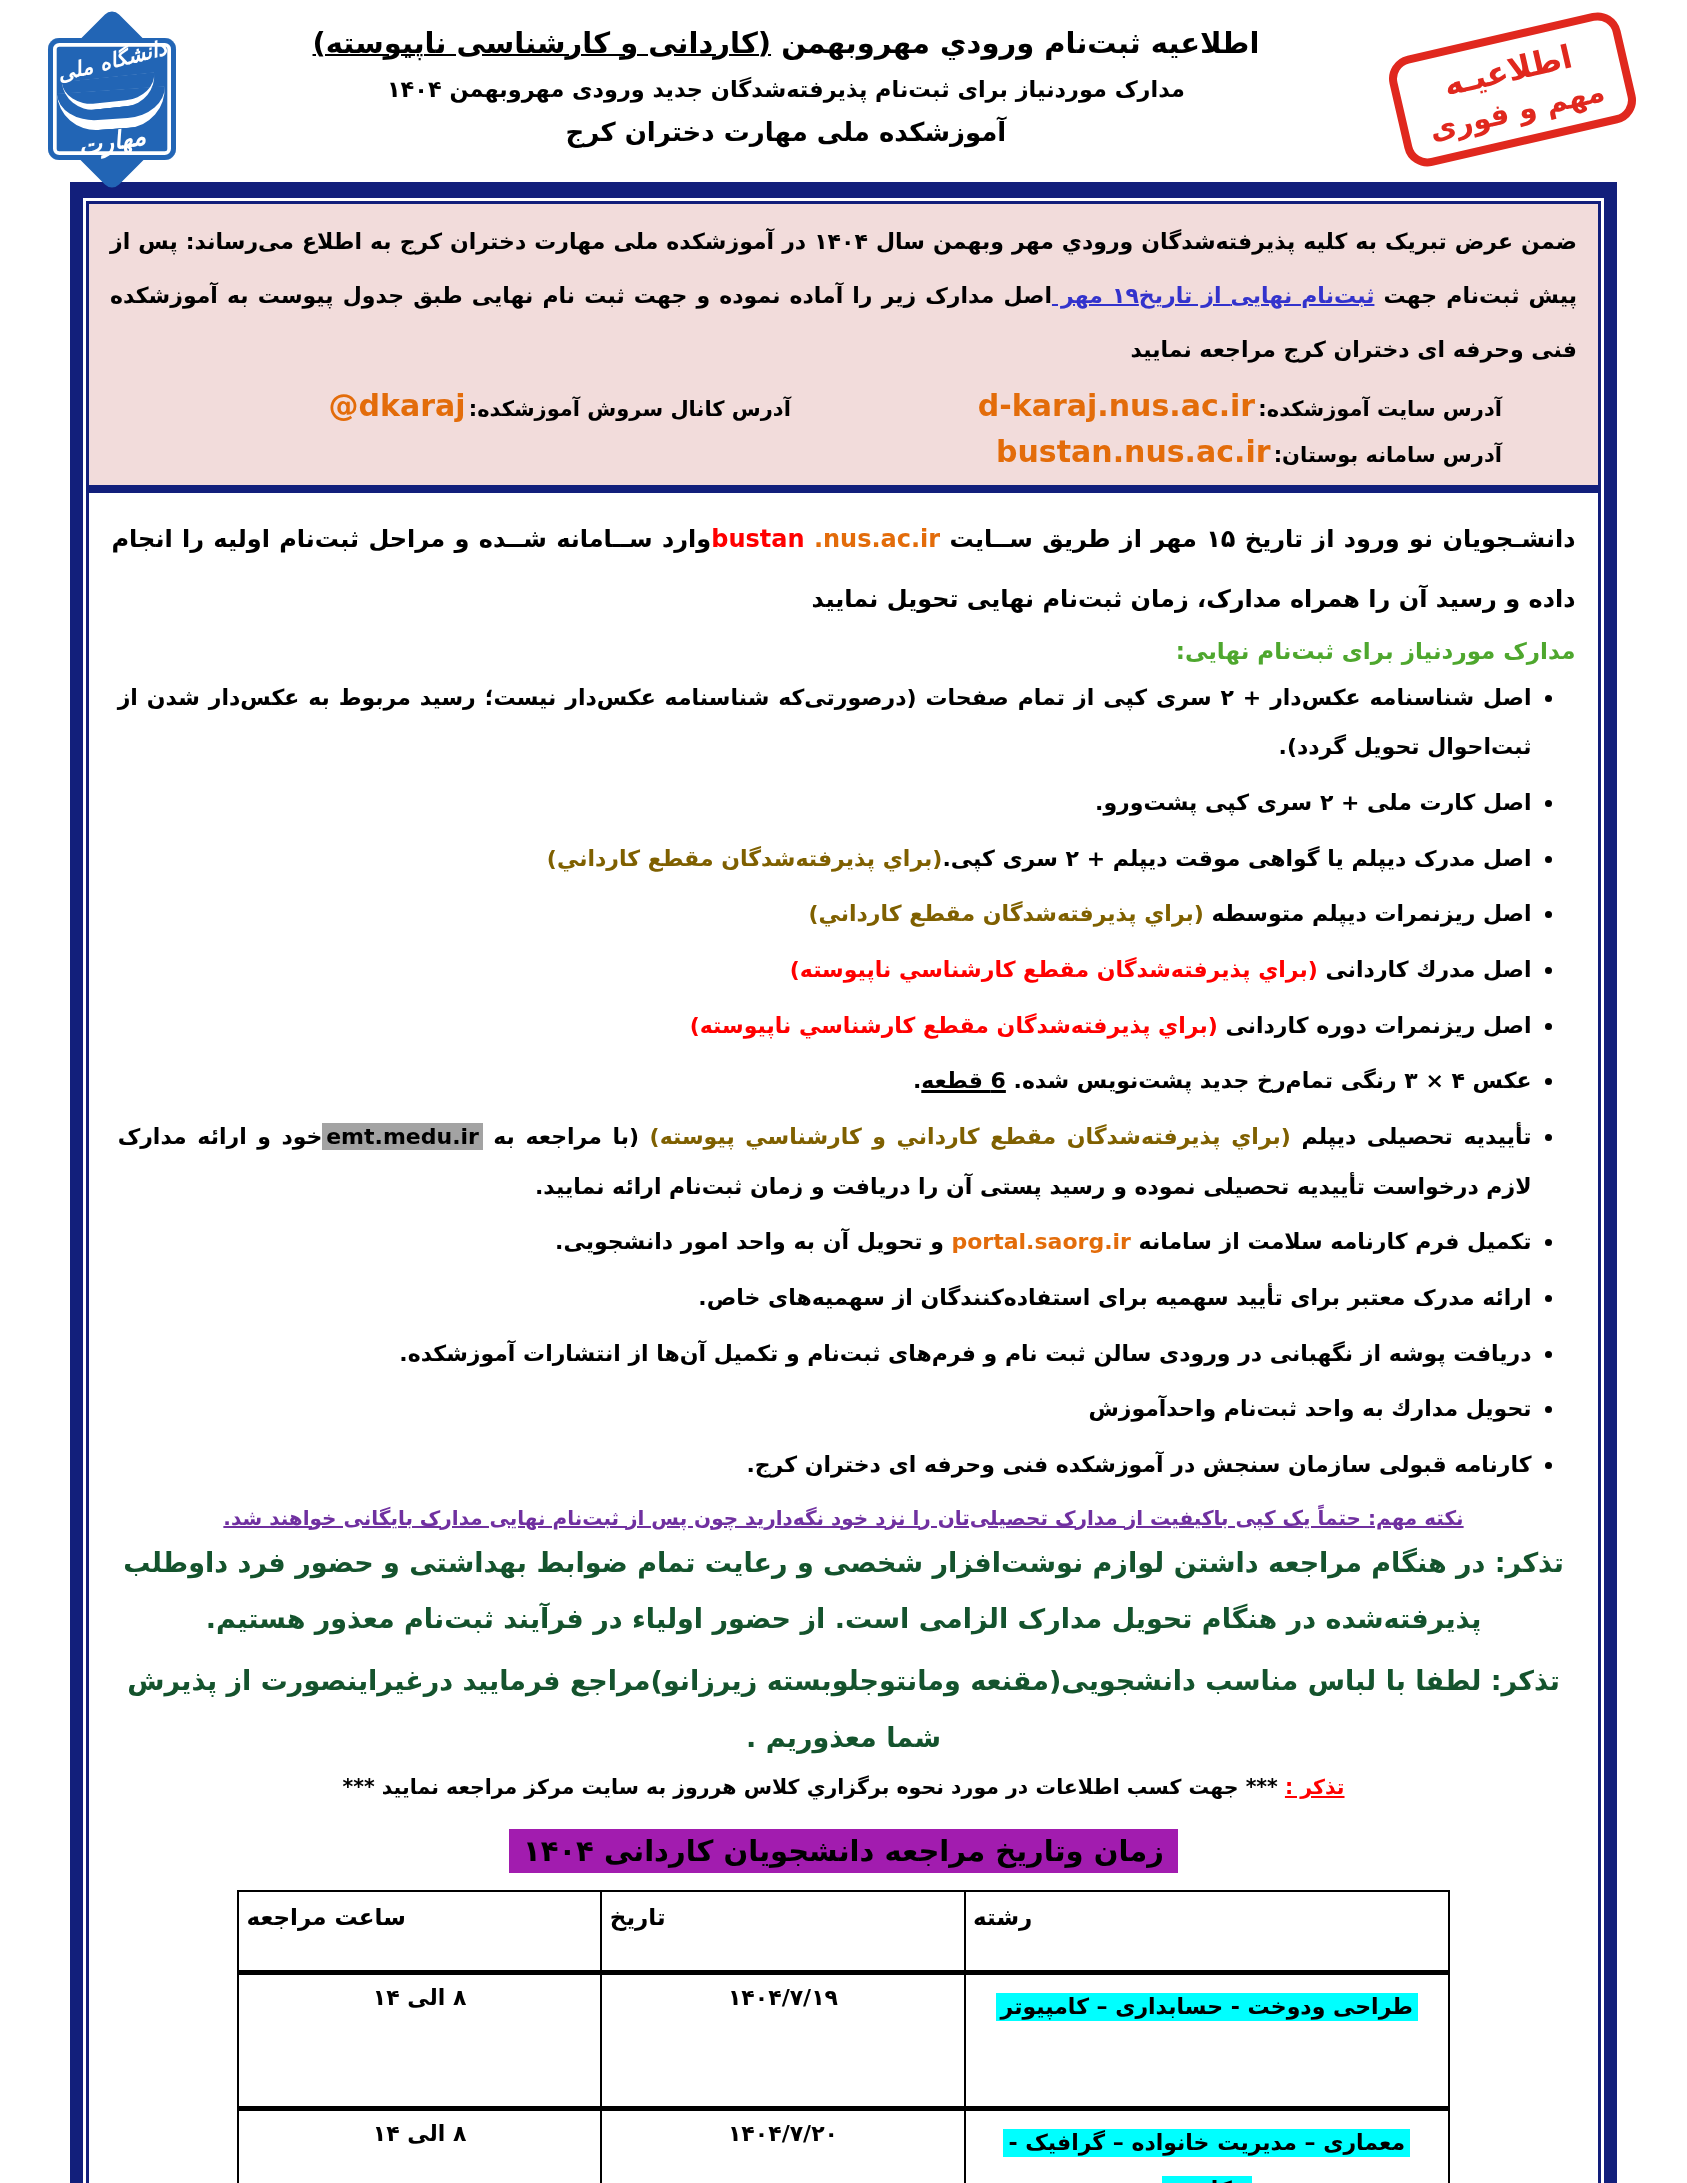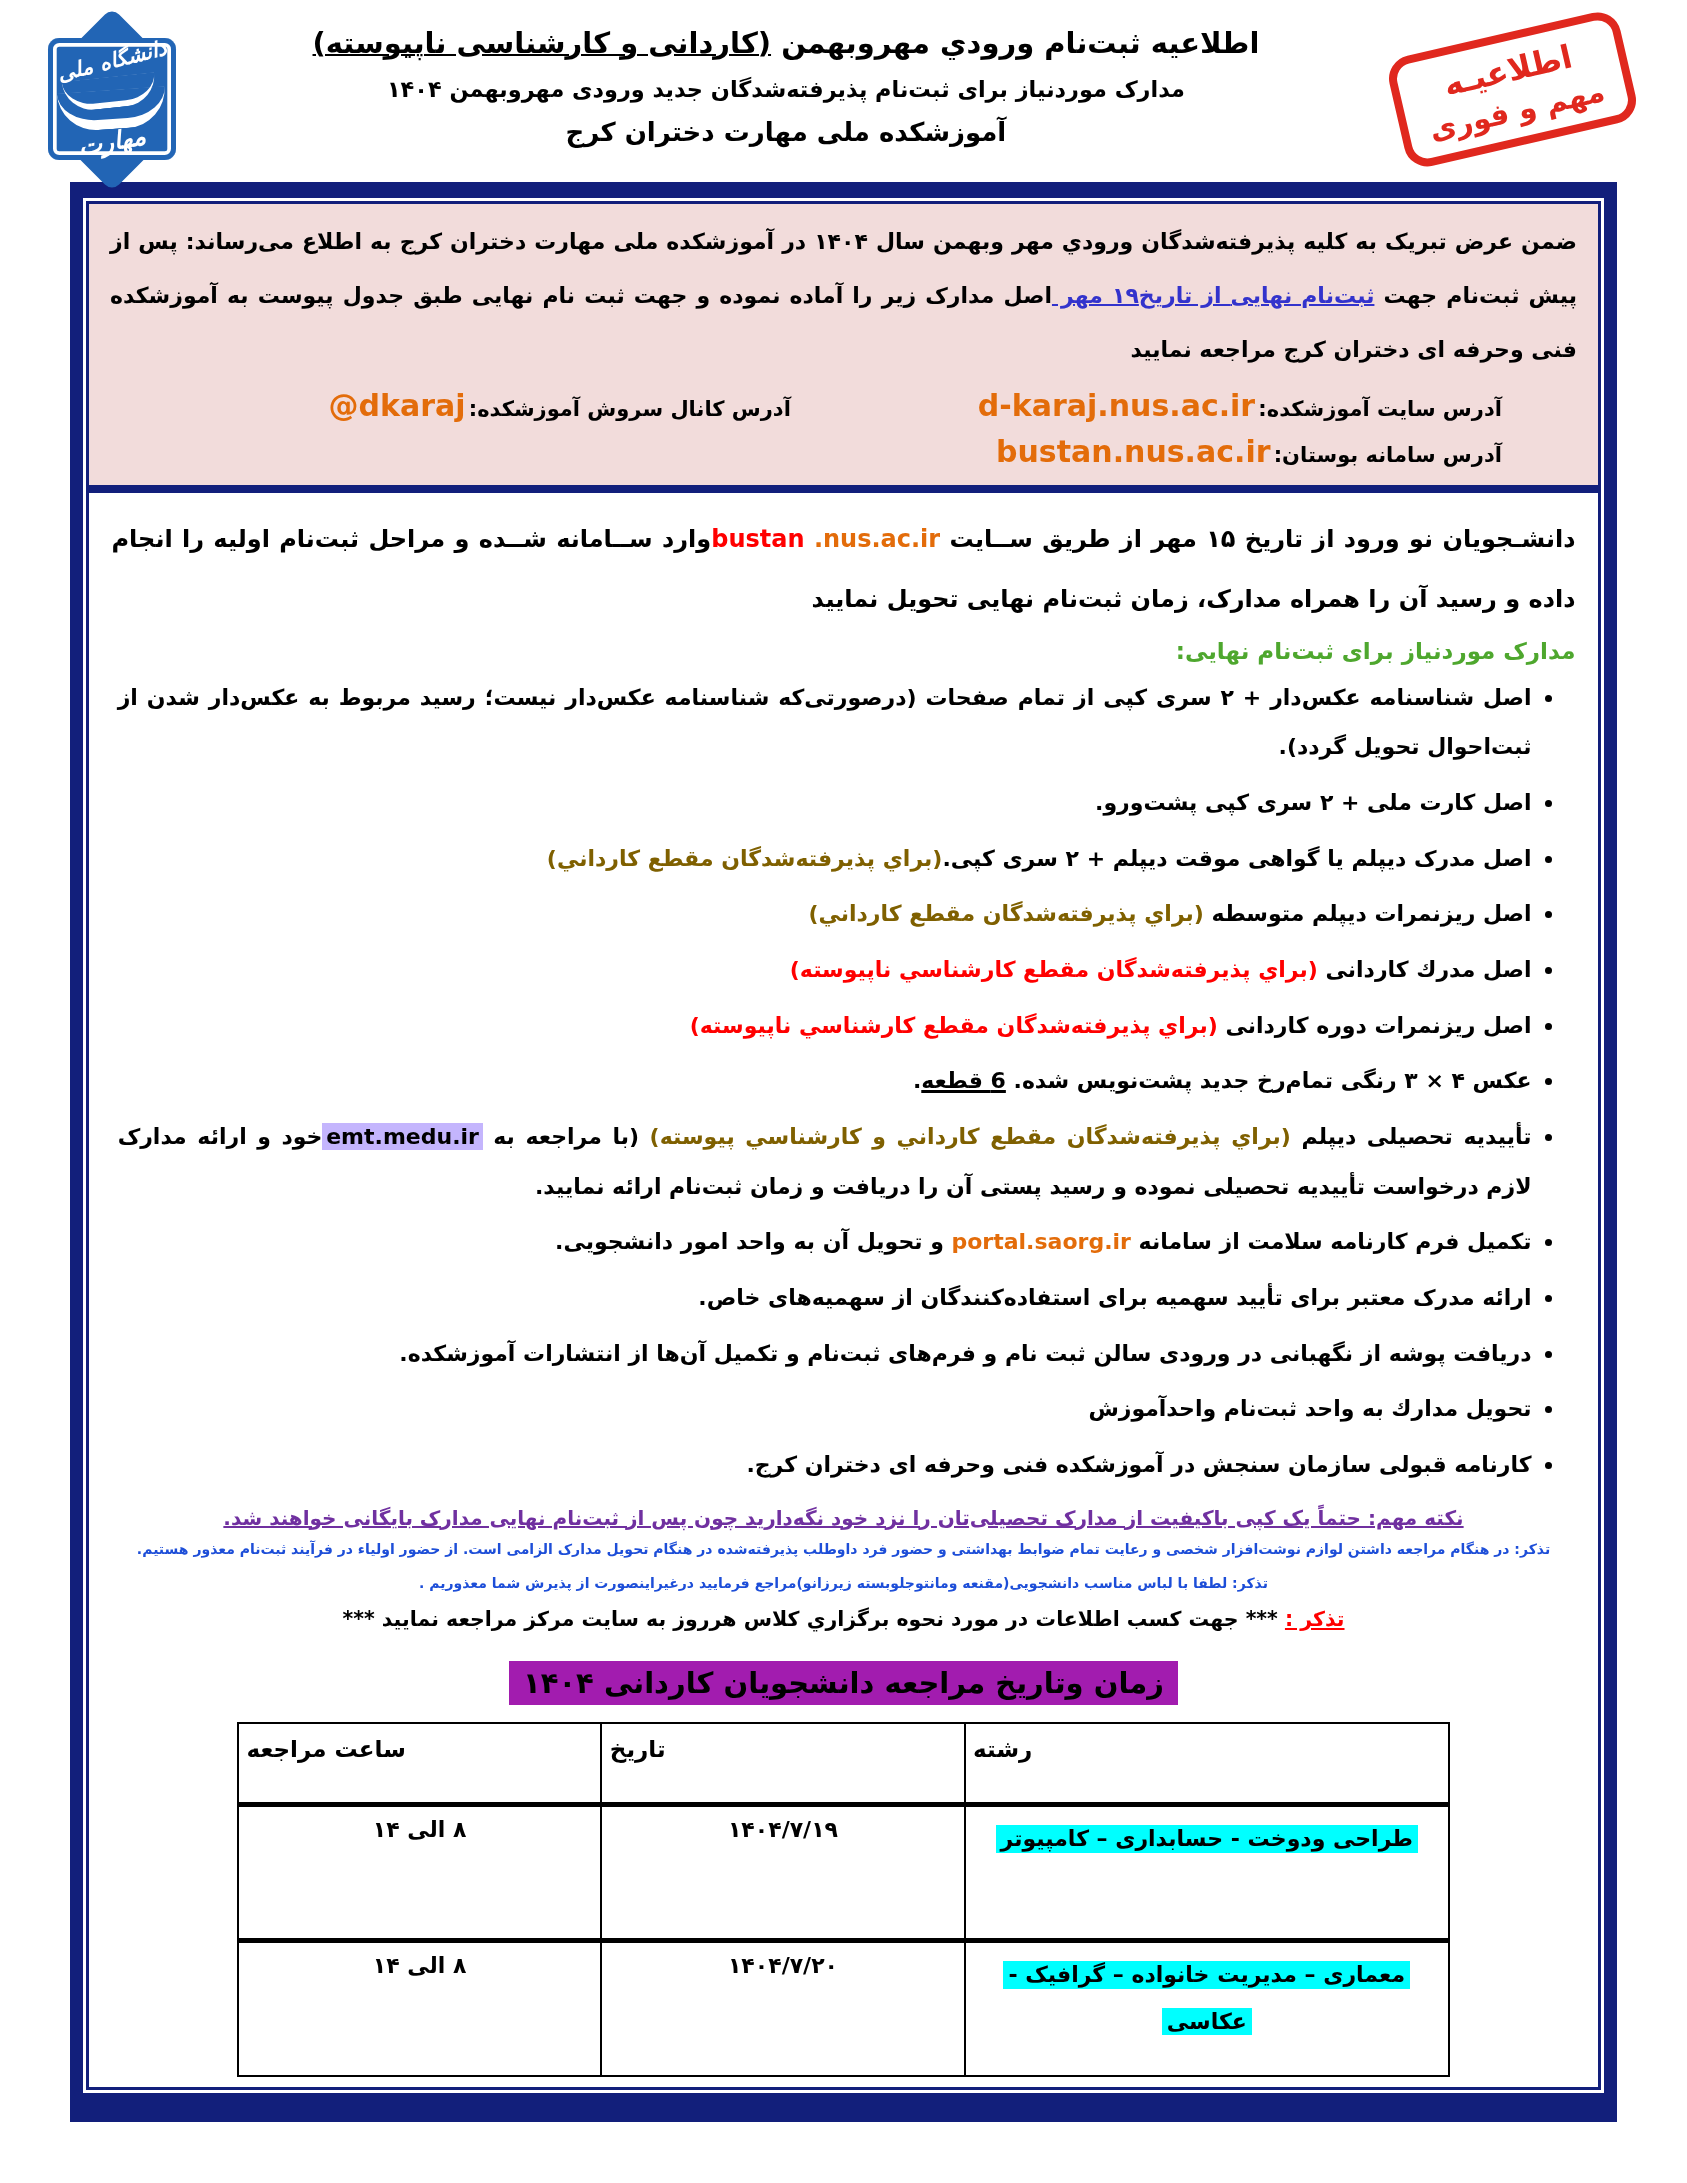--- a/index.html
+++ b/index.html
@@ -46,25 +46,25 @@
   .green-label{color:#4ea72e; font-size:23px; font-weight:bold; margin:6.2px 0 2.5px 0;}
   .prereg-p{font-size:24px; font-weight:bold; line-height:2.5; text-align:justify; margin:3.7px 0 8.7px 0;}
   .url-red{color:#ff0000;} .url-orange{color:#e36c0a;}
   .ltr{direction:ltr; unicode-bidi:embed;}
 
   ul.docs{list-style:disc; margin:8.7px 44px 6.2px 0; padding:0;}
   ul.docs li{font-size:22px; font-weight:bold; line-height:2.25; margin-bottom:6.2px; text-align:justify; padding-left:6.2px;}
   .olive{color:#7f6000;}
   .redtxt{color:#ff0000;}
   .qty{text-decoration:underline; text-decoration-thickness:2.5px;}
-  mark.hl-yellow{background:#c4b5fd; color:#000; padding:1.2px 3.7px; font-weight:bold;}
+  mark.hl-yellow{background:#a3a3a3; color:#000; padding:1.2px 3.7px; font-weight:bold;}
   mark.hl-cyan{background:#00ffff; color:#000; padding:1.2px 5px; box-decoration-break:clone; -webkit-box-decoration-break:clone; line-height:2.1;}
 
   .note-purple{color:#7030a0; font-size:20px; font-weight:bold; text-align:center; text-decoration:underline; margin:16px 0 3.7px 0;}
-  .note-red{color:#1d4ed8; font-size:14px; font-weight:bold; text-align:center; line-height:2.1; margin:5px 8px;}
+  .note-red{color:#14532d; font-size:27px; font-weight:bold; text-align:center; line-height:2.1; margin:5px 8px;}
   .note-mixed{font-size:20.5px; font-weight:bold; text-align:center; margin:8.7px 0 5px 0; color:#000;}
   .note-mixed .lead{color:#ff0000; text-decoration:underline;}
 
   .tbl-title{text-align:center; margin:35px 0 22.4px 0;}
   .tbl-title mark{font-size:29px; font-weight:bold;}
   mark.hl-ytitle{background:#a21caf; color:#000; padding:5px 13.7px;}
 
   table.sched{border-collapse:collapse; width:1213px; margin:0 auto; table-layout:fixed;}
   table.sched th, table.sched td{border:2.5px solid #000; font-weight:bold; box-sizing:border-box;text-align:center;}
   table.sched thead tr{border-bottom:5.6px solid #000;}

